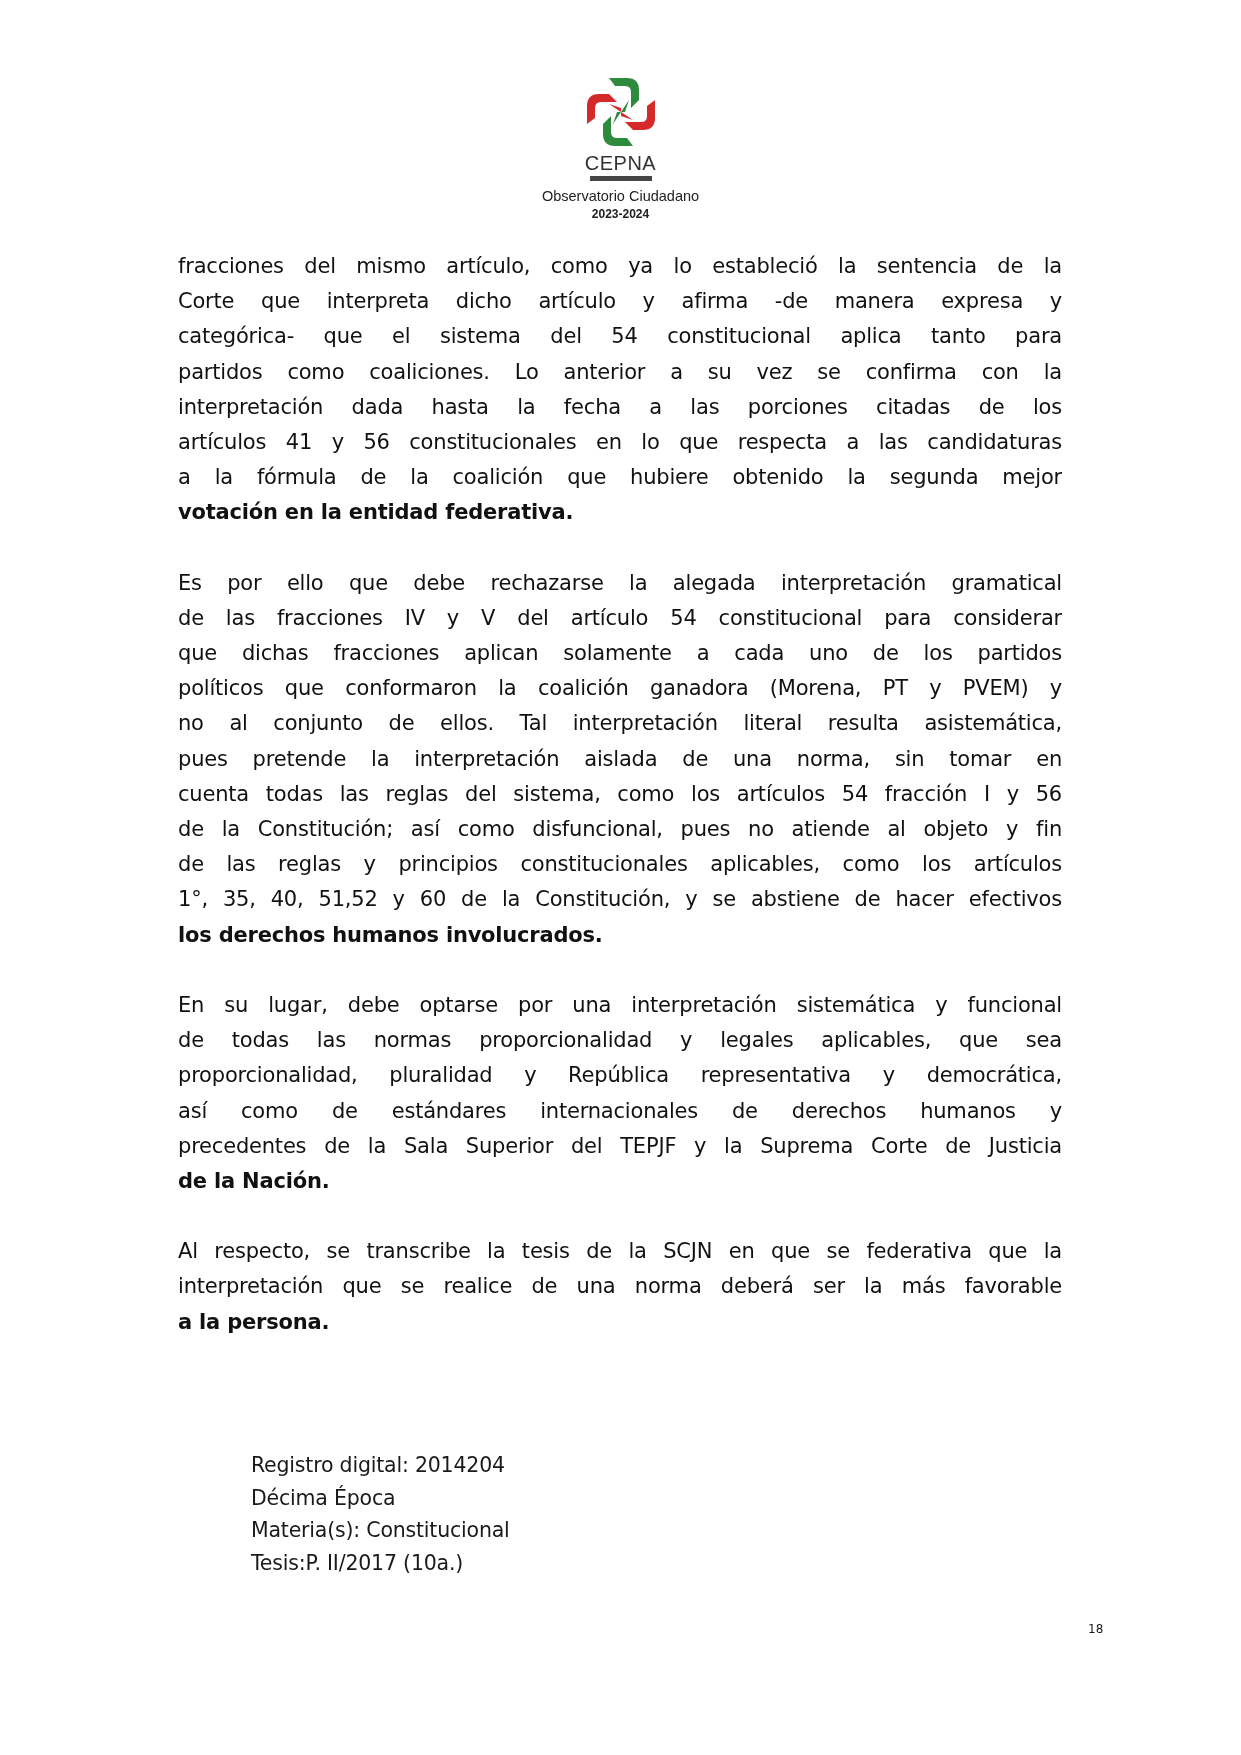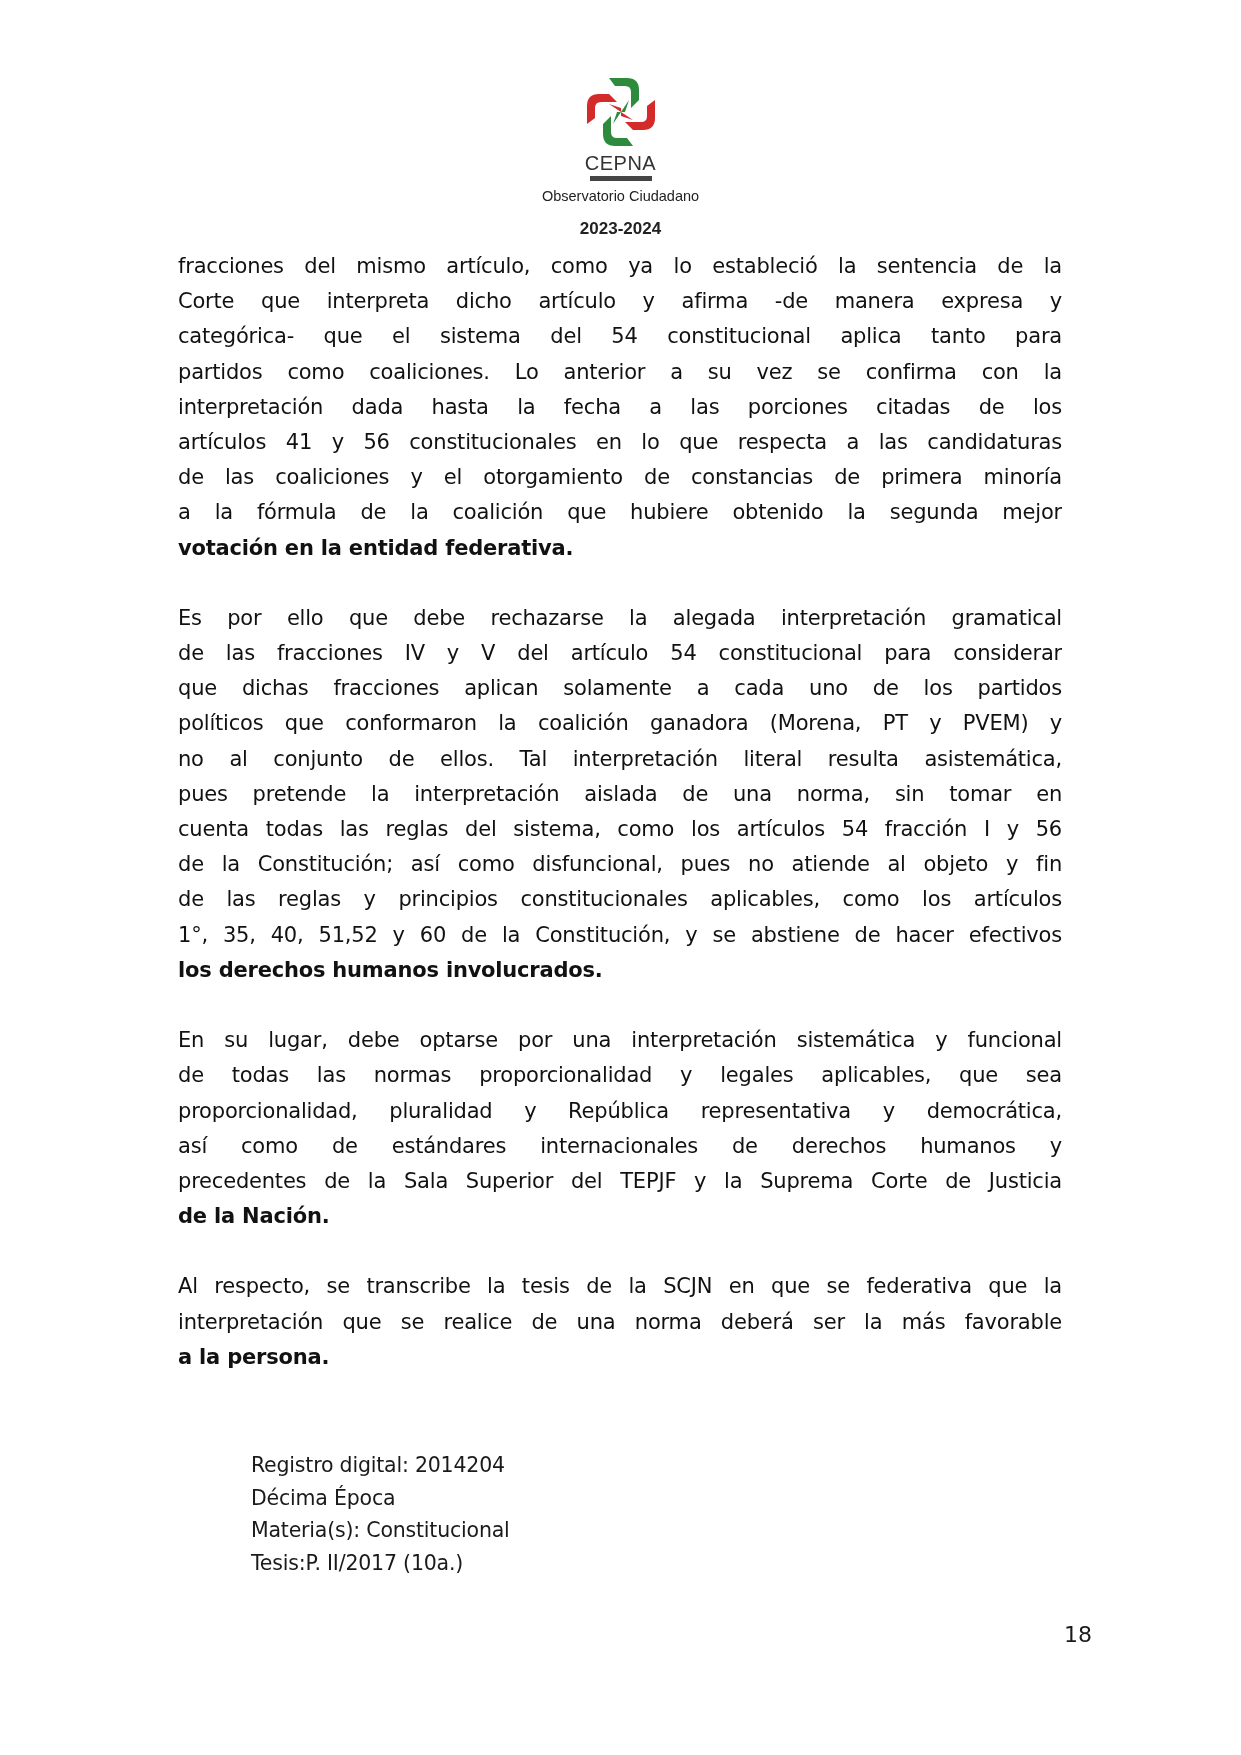--- a/index.html
+++ b/index.html
@@ -5,32 +5,32 @@
   html, body { margin: 0; padding: 0; background: #ffffff; }
   body { width: 1241px; height: 1755px; position: relative; overflow: hidden;
          font-family: "DejaVu Sans", sans-serif; color: #111; }
   .header { position: absolute; left: 0; top: 70px; width: 1241px; text-align: center; }
   .logo { display: block; margin: 0 auto; width: 84px; height: 84px; }
   .org { font-family: "Liberation Sans", sans-serif; font-size: 20px; letter-spacing: 0.5px;
          color: #333; margin-top: -2px; }
   .org-bar { width: 62px; height: 5px; background: #444; margin: 1px auto 0; }
   .title { font-family: "Liberation Sans", sans-serif; font-weight: normal; font-size: 14.5px;
            margin-top: 7px; color: #222; }
-  .years { font-family: "Liberation Sans", sans-serif; font-weight: bold; font-size: 17px;
-           margin-top: 15px; color: #222; }
+  .years { font-family: "Liberation Sans", sans-serif; font-weight: bold; font-size: 12px;
+           margin-top: 3px; color: #222; }
   .body { position: absolute; left: 178px; width: 884px; top: 249px; }
   .para { margin: 0 0 35.2px 0; }
   .line { display: block; height: 35.2px; line-height: 35.2px; font-size: 21px;
           text-align: justify; text-align-last: justify; white-space: nowrap; overflow: hidden;
           letter-spacing: -0.2px; }
   .line.last { text-align-last: left; font-weight: bold; }
   em { font-style: italic; }
   .ref { position: absolute; left: 251px; top: 1449px; }
   .ref .rline { display: block; font-size: 20.5px; line-height: 32.5px; letter-spacing: -0.2px; color: #1a1a1a; }
-  .pagenum { position: absolute; left: 1064px; top: 1622px; font-size: 22px; color: #1a1a1a; }
+  .pagenum { position: absolute; left: 1088px; top: 1622px; font-size: 12px; color: #1a1a1a; }
 </style>
 </head>
 <body>
 
 <div class="header">
   <svg class="logo" viewBox="0 0 84 84">
 
     <path d="M30 8 L48 8 Q60 8 60 20 L60 30 L52 38 L52 22 Q52 16 46 16 L36 16 Z" fill="#2e8b3e"></path>
 
     <path d="M8 54 L8 36 Q8 24 20 24 L30 24 L38 32 L22 32 Q16 32 16 38 L16 48 Z" fill="#d42a2a"></path>
@@ -51,21 +51,20 @@
 </div>
 
 <div class="body">
   <div class="para">
     <span class="line">fracciones del mismo artículo, como ya lo estableció la sentencia de la</span>
     <span class="line">Corte que interpreta dicho artículo y afirma -de manera expresa y</span>
     <span class="line">categórica- que el sistema del 54 constitucional aplica tanto para</span>
     <span class="line">partidos como coaliciones. Lo anterior a su vez se confirma con la</span>
     <span class="line">interpretación dada hasta la fecha a las porciones citadas de los</span>
     <span class="line">artículos 41 y 56 constitucionales en lo que respecta a las candidaturas</span>
-    <span class="line">de las coaliciones y el otorgamiento de constancias de primera minoría</span>
     <span class="line">a la fórmula de la coalición que hubiere obtenido la segunda mejor</span>
     <span class="line last">votación en la entidad federativa.</span>
   </div>
 
   <div class="para">
     <span class="line">Es por ello que debe rechazarse la alegada interpretación gramatical</span>
     <span class="line">de las fracciones IV y V del artículo 54 constitucional para considerar</span>
     <span class="line">que dichas fracciones aplican solamente a cada uno de los partidos</span>
     <span class="line">políticos que conformaron la coalición ganadora (Morena, PT y PVEM) y</span>
     <span class="line">no al conjunto de ellos. Tal interpretación literal resulta asistemática,</span>

